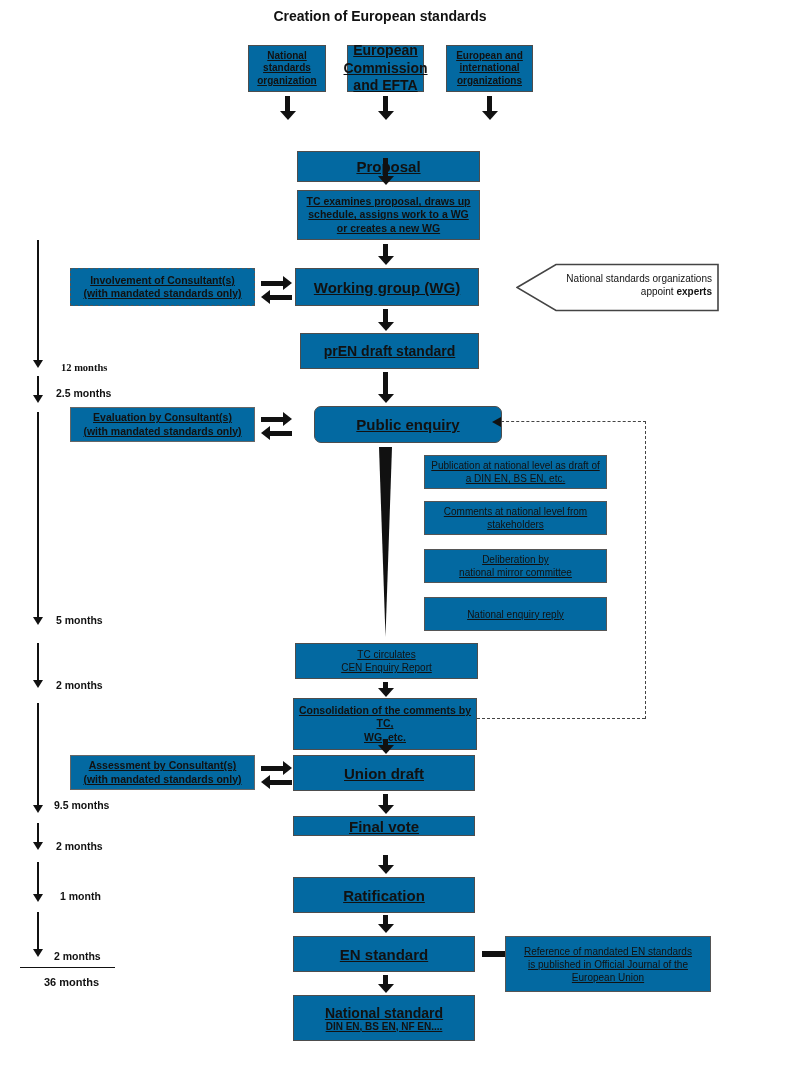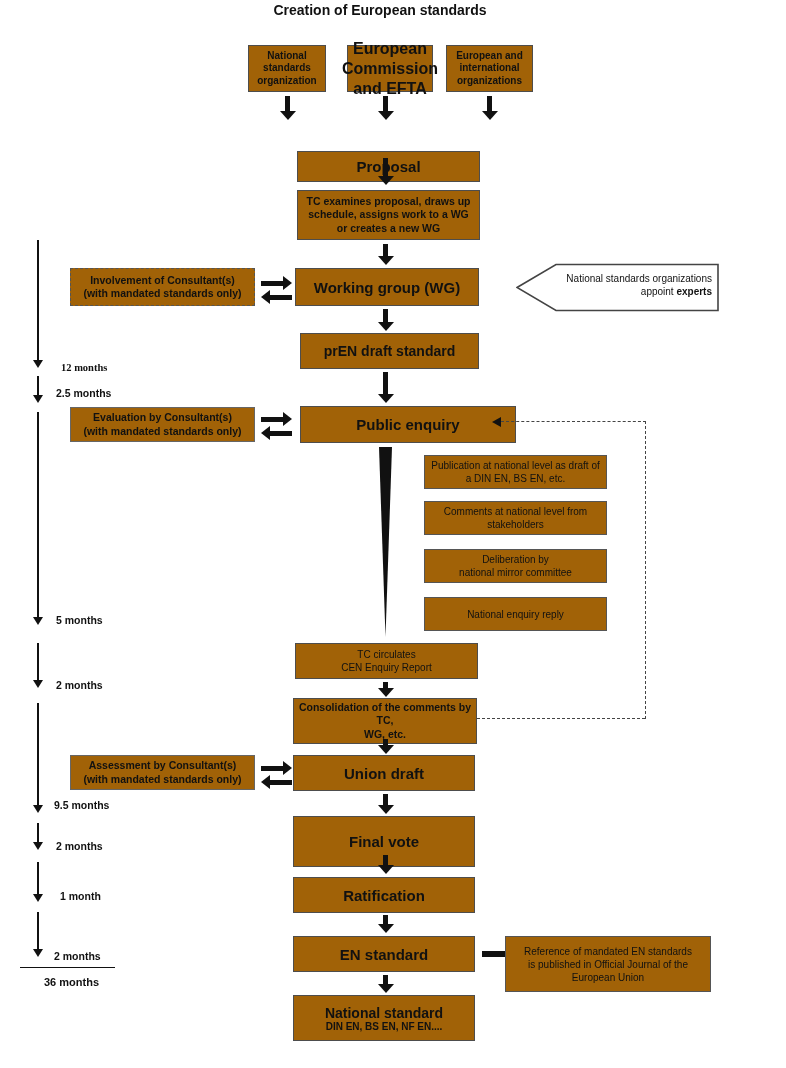--- a/index.html
+++ b/index.html
@@ -1,21 +1,21 @@
 <!DOCTYPE html>
 <html><head>
 <meta charset="utf-8">
 <style>
   :root{ --ln:#111; --bd:#4d4d4d; }
   html,body{margin:0;padding:0;background:#fff;}
   #stage{position:relative;width:786px;height:1068px;background:#fff;
          font-family:"Liberation Sans",sans-serif;color:#111;overflow:hidden;}
   .pre{white-space:pre-line;}
-  .box{position:absolute;border:1.6px solid var(--bd);background:#a16207;
-       display:flex;align-items:center;justify-content:center;text-align:center;box-sizing:border-box;}
+  .box{position:absolute;border:1.6px solid var(--bd);background:#0369a1;
+       display:flex;align-items:center;justify-content:center;text-align:center;box-sizing:border-box;text-decoration:underline;}
   .main{font-weight:bold;font-size:15px;}
   .mid{font-weight:bold;font-size:10.5px;line-height:1.25;}
   .side{font-weight:bold;font-size:10.5px;line-height:1.25;border:1.6px solid #666;}
   .dashedbox{border:1.6px dashed #555;}
   .nat{font-weight:normal;font-size:10px;line-height:1.3;border:1.6px solid #555;}
   .lbl{position:absolute;font-weight:bold;font-size:10.5px;}
   
   .av{position:absolute;width:17px;display:flex;flex-direction:column;align-items:center;}
   .av::before{content:'';width:5px;flex:1;background:var(--ln);}
   .av::after{content:'';width:0;height:0;border-left:8px solid transparent;border-right:8px solid transparent;border-top:9px solid var(--ln);}
@@ -30,35 +30,35 @@
   .big::after{border-top-width:8px;border-bottom-width:8px;border-left-width:11px;}
   
   .wedge{position:absolute;background:var(--ln);clip-path:polygon(0 0,100% 0,50% 100%);}
   
   .ts{position:absolute;left:37px;width:2px;background:var(--ln);}
   .th{position:absolute;left:33px;width:0;height:0;border-left:5px solid transparent;border-right:5px solid transparent;border-top:8px solid var(--ln);}
   
   .dh{position:absolute;border-top:1.6px dashed #444;height:0;}
   .dv{position:absolute;border-left:1.6px dashed #444;width:0;}
   .dhead{position:absolute;width:0;height:0;border-top:5px solid transparent;border-bottom:5px solid transparent;border-right:9px solid var(--ln);}
-  .title{position:absolute;left:180px;top:2px;width:400px;text-align:center;font-weight:bold;font-size:14px;}
+  .title{position:absolute;left:180px;top:8px;width:400px;text-align:center;font-weight:bold;font-size:14px;}
   .hr{position:absolute;border-top:1.6px solid var(--ln);height:0;}
   .callout-text{position:absolute;text-align:right;font-size:10px;line-height:1.3;}
 </style>
 </head>
 <body>
 
 <div id="stage">
 
   <div class="title">Creation of European standards</div>
 
   <div class="box mid pre" style="left:248px;top:45px;width:78px;height:47px;font-size:10px;">National
 standards
 organization</div>
-  <div class="box mid pre" style="left:347px;top:45px;width:86px;height:47px;font-size:16px;">European
+  <div class="box mid pre" style="left:347px;top:45px;width:77px;height:47px;font-size:14px;">European
 Commission
 and EFTA</div>
   <div class="box mid pre" style="left:446px;top:45px;width:87px;height:47px;font-size:10px;">European and
 international
 organizations</div>
 
   <div class="av" style="left:279px;top:96px;height:24px;"></div>
   <div class="av" style="left:377px;top:96px;height:24px;"></div>
   <div class="av" style="left:481px;top:96px;height:24px;"></div>
 
@@ -86,53 +86,53 @@
 
   <div class="av" style="left:377px;top:309px;height:22px;"></div>
 
   <div class="box main" style="left:300px;top:333px;width:179px;height:36px;font-size:14px;">prEN draft standard</div>
   <div class="av" style="left:377px;top:372px;height:31px;"></div>
 
   <div class="box side pre" style="left:70px;top:407px;width:185px;height:35px;">Evaluation by Consultant(s)
 (with mandated standards only)</div>
   <div class="ahr" style="left:261px;top:412px;width:31px;height:14px;"></div>
   <div class="ahl" style="left:261px;top:426px;width:31px;height:14px;"></div>
-  <div class="box main" style="left:300px;top:406px;width:216px;height:37px;">Public enquiry</div>
+  <div class="box main" style="left:314px;top:406px;width:188px;height:37px;border-radius:7px;">Public enquiry</div>
 
   <div class="dhead" style="left:492px;top:417px;"></div>
   <div class="dh" style="left:501px;top:421px;width:145px;"></div>
   <div class="dv" style="left:645px;top:421px;height:298px;"></div>
   <div class="dh" style="left:477px;top:718px;width:168px;"></div>
 
   <div class="wedge" style="left:379px;top:447px;width:13px;height:190px;"></div>
 
   <div class="box nat pre" style="left:424px;top:455px;width:183px;height:34px;">Publication at national level as draft of
 a DIN EN, BS EN, etc.</div>
   <div class="box nat pre" style="left:424px;top:501px;width:183px;height:34px;">Comments at national level from
 stakeholders</div>
   <div class="box nat pre" style="left:424px;top:549px;width:183px;height:34px;">Deliberation by
 national mirror committee</div>
   <div class="box nat pre" style="left:424px;top:597px;width:183px;height:34px;">National enquiry reply</div>
 
   <div class="box pre" style="left:295px;top:643px;width:183px;height:36px;font-size:10px;line-height:1.3;">TC circulates
 CEN Enquiry Report</div>
   <div class="av" style="left:377px;top:682px;height:15px;"></div>
 
-  <div class="box mid pre" style="left:293px;top:698px;width:184px;height:46px;">Consolidation of the comments by TC,
+  <div class="box mid pre" style="left:293px;top:698px;width:184px;height:52px;">Consolidation of the comments by TC,
 WG, etc.</div>
   <div class="av" style="left:377px;top:739px;height:15px;"></div>
 
   <div class="box side pre" style="left:70px;top:755px;width:185px;height:35px;">Assessment by Consultant(s)
 (with mandated standards only)</div>
   <div class="ahr" style="left:261px;top:761px;width:31px;height:14px;"></div>
   <div class="ahl" style="left:261px;top:775px;width:31px;height:14px;"></div>
   <div class="box main" style="left:293px;top:755px;width:182px;height:36px;">Union draft</div>
   <div class="av" style="left:377px;top:794px;height:20px;"></div>
 
-  <div class="box main" style="left:293px;top:816px;width:182px;height:51px;">Final vote</div>
+  <div class="box main" style="left:293px;top:816px;width:182px;height:20px;">Final vote</div>
   <div class="av" style="left:377px;top:855px;height:19px;"></div>
 
   <div class="box main" style="left:293px;top:877px;width:182px;height:36px;">Ratification</div>
   <div class="av" style="left:377px;top:915px;height:18px;"></div>
 
   <div class="box main" style="left:293px;top:936px;width:182px;height:36px;">EN standard</div>
   <div class="ahr big" style="left:482px;top:945px;width:39px;height:17px;"></div>
   <div class="box nat pre" style="left:505px;top:936px;width:206px;height:56px;">Reference of mandated EN standards
 is published in Official Journal of the
 European Union</div>

